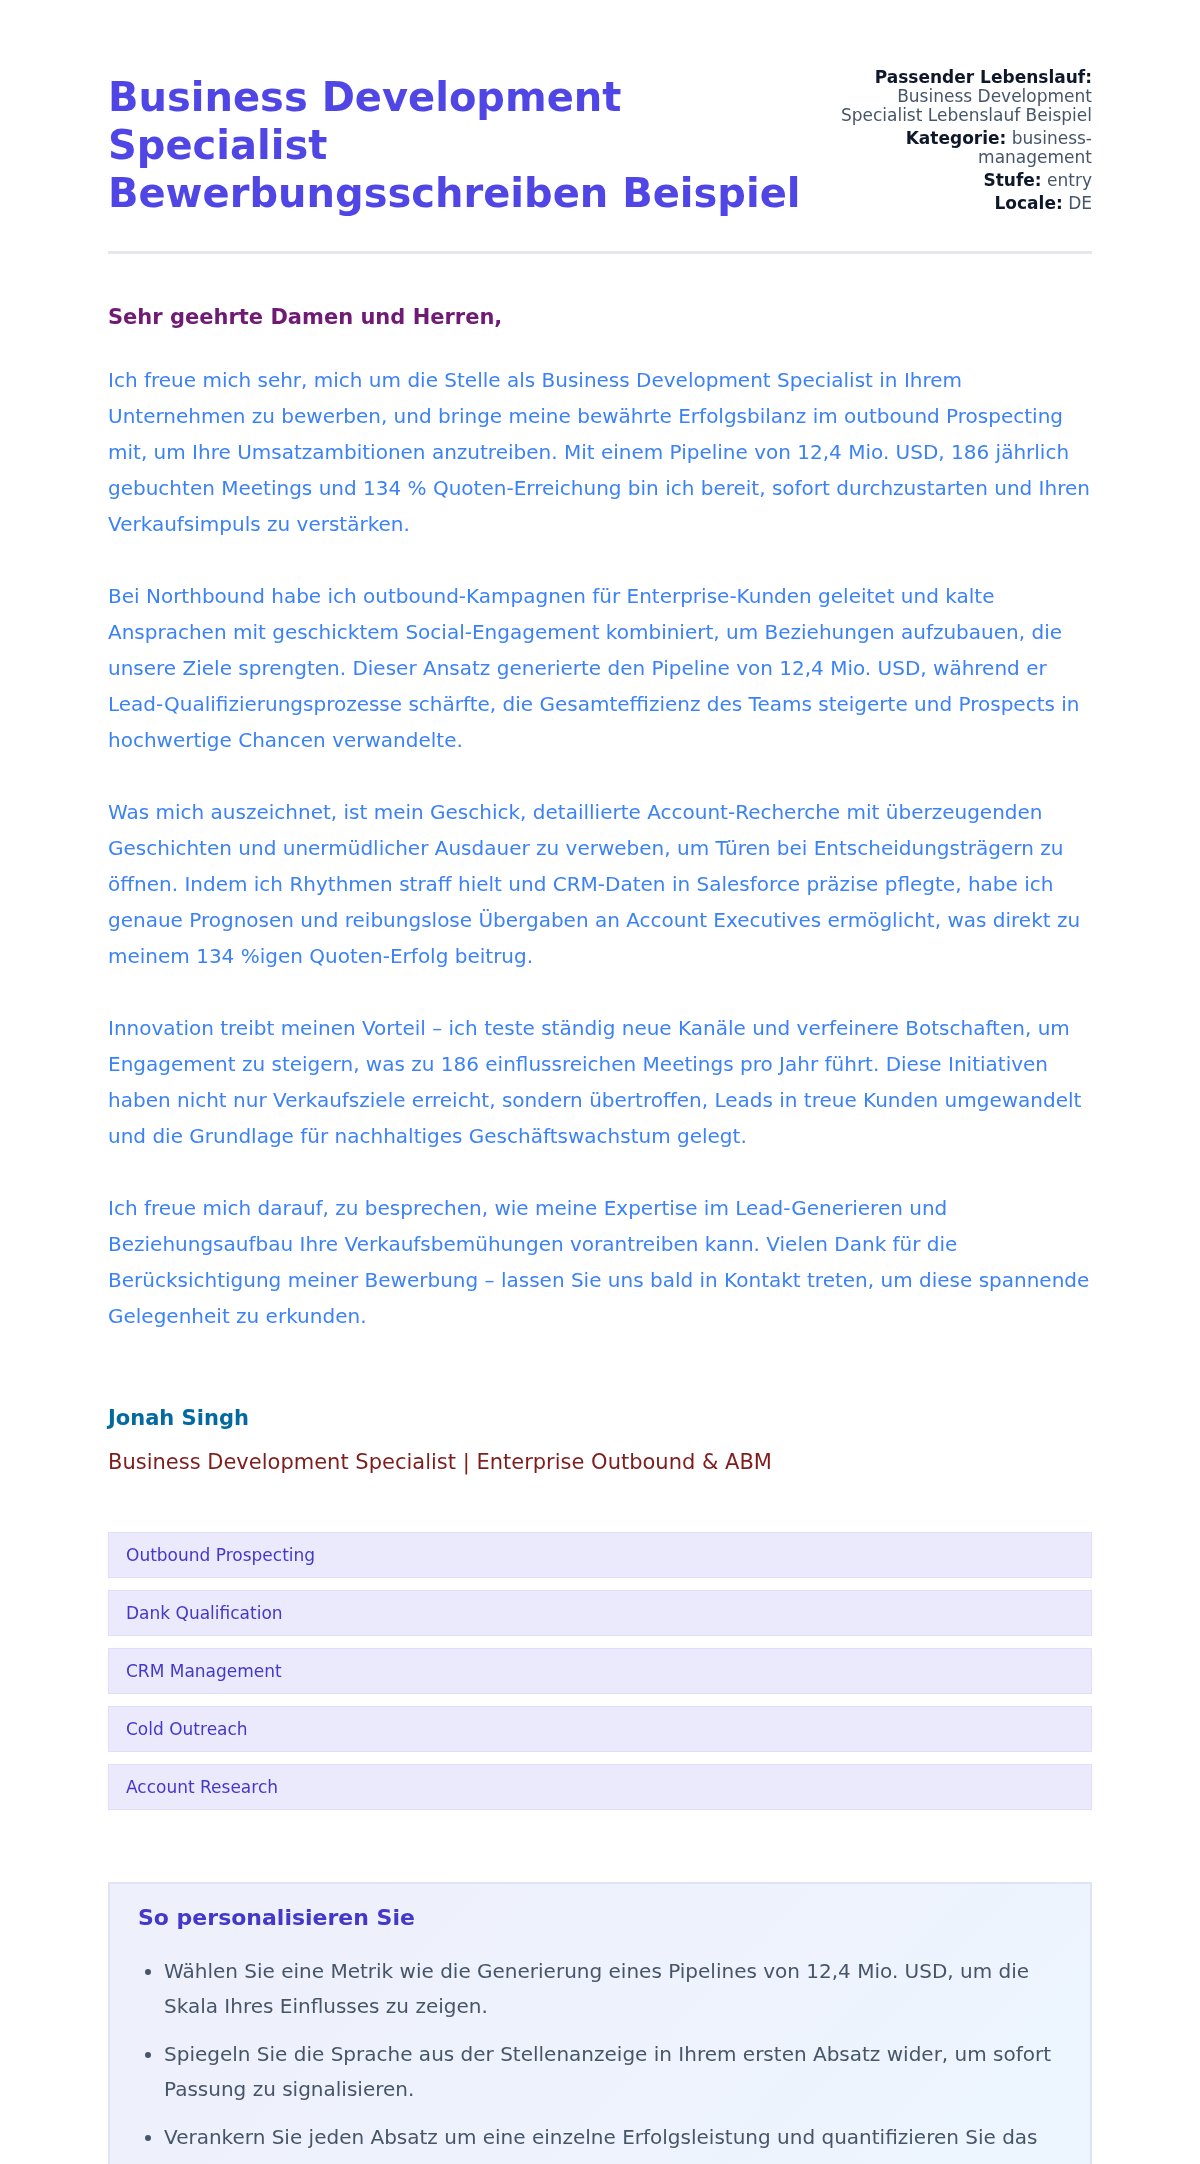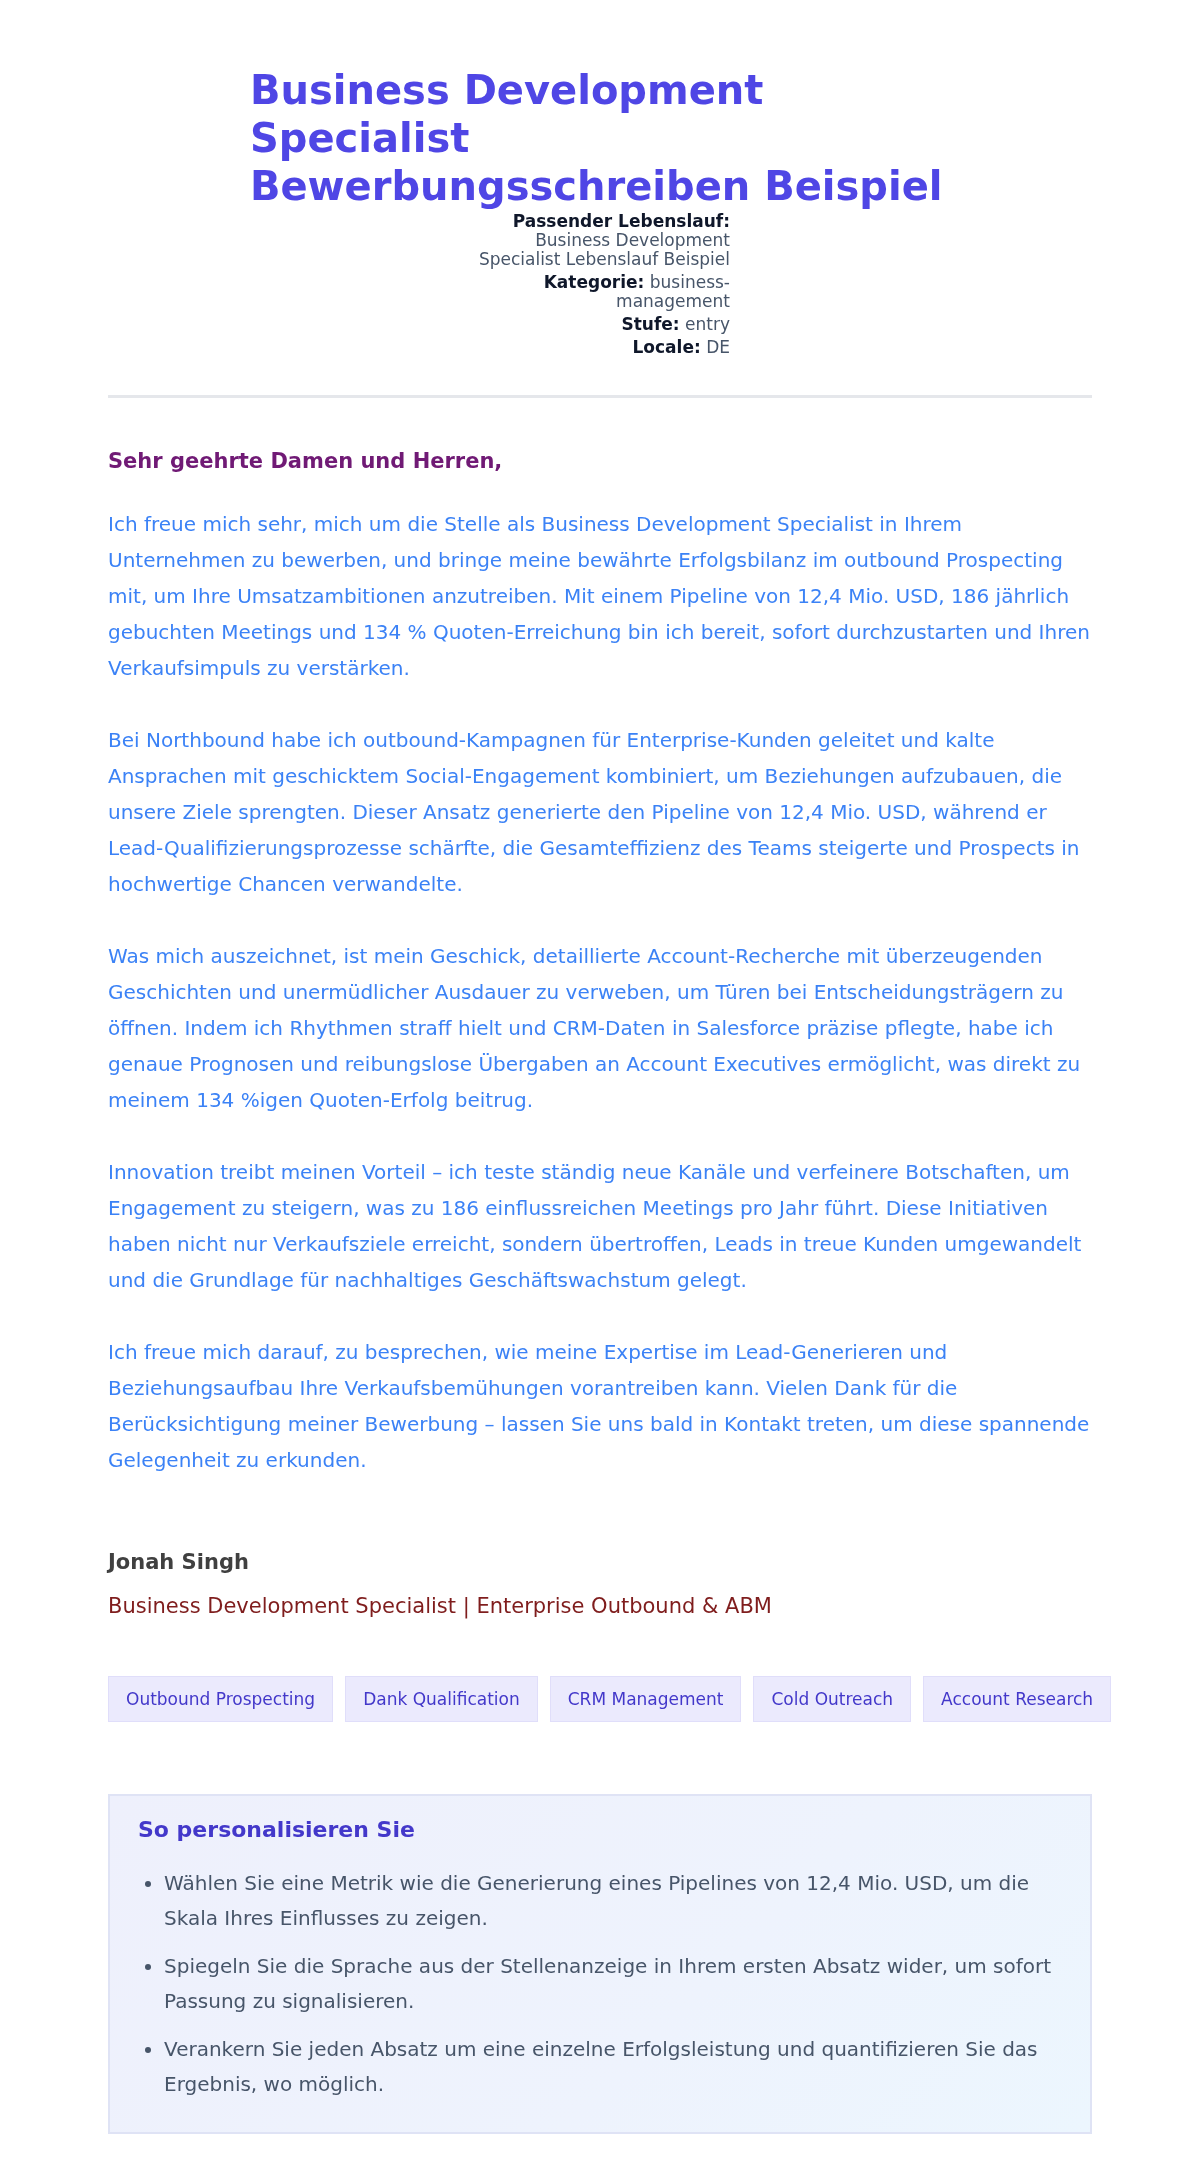--- a/index.html
+++ b/index.html
@@ -15,22 +15,21 @@
     }
     .page {
       position: relative;
       width: 1200px;
       box-sizing: border-box;
       padding: 66px 108px 60px 108px;
     }
     .header {
       display: flex;
       justify-content: space-between;
-      align-items: center;
-      flex-direction: column;
+      align-items: flex-end;
     }
     .header-left {
       width: 700px;
     }
     .title {
       margin: 0;
       font-size: 40px;
       line-height: 48px;
       font-weight: bold;
       color: #4f46e5;
@@ -79,32 +78,33 @@
     .body-para + .body-para {
       margin-top: 36px;
     }
     .signature {
       margin-top: 70px;
     }
     .sig-name {
       font-size: 21px;
       line-height: 28px;
       font-weight: bold;
-      color: #404040;
+      color: #0369a1;
     }
     .sig-title {
       margin-top: 16px;
       font-size: 21px;
       line-height: 28px;
       color: #7f1d1d;
     }
     .tags {
       display: flex;
       gap: 12px;
       margin-top: 56px;
+      flex-direction: column;
     }
     .tag {
       background: #ebeafd;
       color: #4338ca;
       font-size: 17px;
       line-height: 20px;
       padding: 12px 17px 12px 17px;
       border: 1px solid #e0defa;
       cursor: pointer;
       white-space: nowrap;

